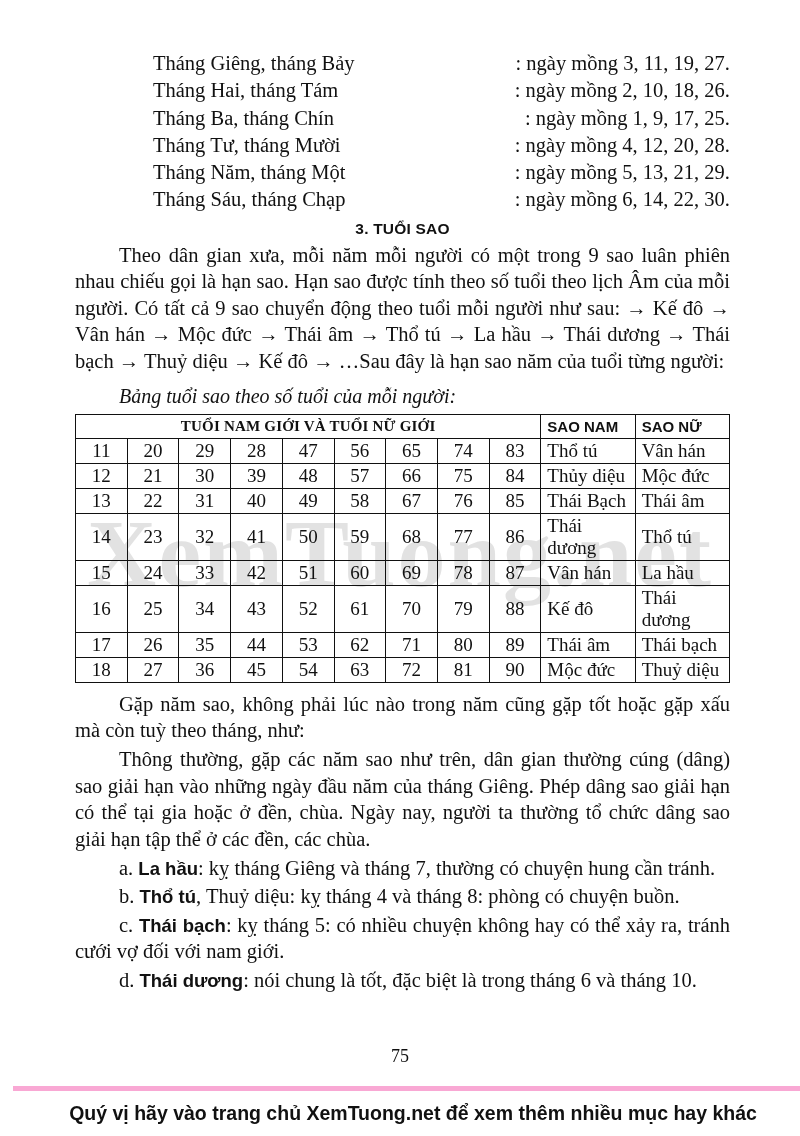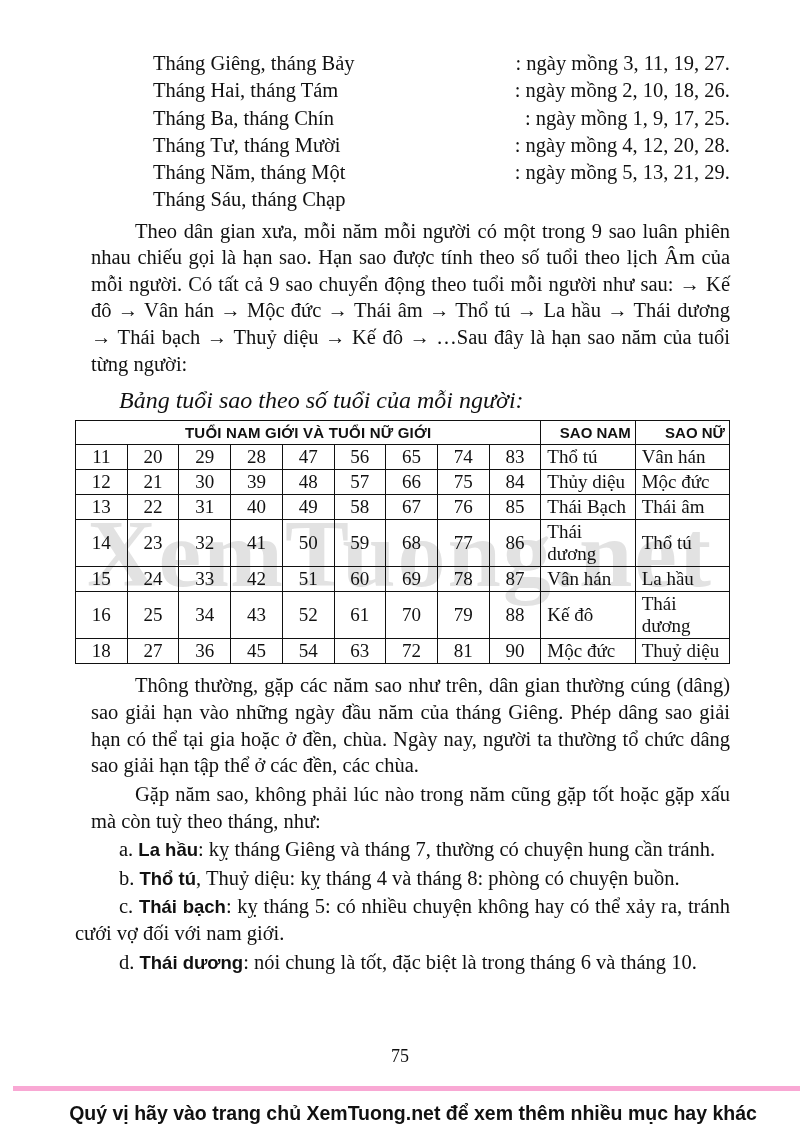--- a/index.html
+++ b/index.html
@@ -61,26 +61,26 @@
     text-align: center;
     font-family: "Liberation Sans", sans-serif;
     font-weight: bold;
     font-size: 15.5px;
     margin: 6px 0 4px 0;
     letter-spacing: 0.2px;
   }
   p.body-text {
     font-size: 20.5px;
     line-height: 1.30;
-    margin: 0 0 2px 16px;
+    margin: 0 0 2px 0;
     text-align: justify;
     text-indent: 44px;
   }
   .caption {
-    font-size: 24px;
+    font-size: 20px;
     font-style: italic;
     margin: 10px 0 6px 44px;
   }
   
   table.star-table {
     border-collapse: collapse;
     width: 100%;
     margin: 0 0 8px 0;
     font-size: 18.5px;
     position: relative;
@@ -88,30 +88,30 @@
   }
   table.star-table td, table.star-table th {
     border: 1px solid #111;
     padding: 1px 4px;
     height: 24px;
     box-sizing: border-box;
     background: transparent;
   }
   table.star-table th.head-span {
     text-align: center;
-    font-family: Liberation Sans, sans-serif;
+    font-family: Liberation Serif, serif;
     font-weight: bold;
     font-size: 15px;
     letter-spacing: 0.2px;
   }
   table.star-table th.head-cell {
     font-family: "Liberation Sans", sans-serif;
     font-weight: bold;
     font-size: 15px;
-    text-align: right;
+    text-align: left;
     padding-left: 6px;
   }
   table.star-table td.num {
     text-align: center;
     width: 7.4%;
     font-size: 19px;
   }
   table.star-table td.star {
     text-align: left;
     padding-left: 6px;
@@ -180,23 +180,25 @@
     <div class="month-row">
       <span class="month-label">Tháng Tư, tháng Mười</span>
       <span class="month-days">: ngày mồng 4, 12, 20, 28.</span>
     </div>
     <div class="month-row">
       <span class="month-label">Tháng Năm, tháng Một</span>
       <span class="month-days">: ngày mồng 5, 13, 21, 29.</span>
     </div>
     <div class="month-row">
       <span class="month-label">Tháng Sáu, tháng Chạp</span>
+      <span class="month-days">: ngày mồng 6, 14, 22, 30.</span>
     </div>
   </div>
 
+  <div class="section-title">3. TUỔI SAO</div>
 
   <p class="body-text">Theo dân gian xưa, mỗi năm mỗi người có một trong 9 sao luân phiên nhau chiếu gọi là hạn sao. Hạn sao được tính theo số tuổi theo lịch Âm của mỗi người. Có tất cả 9 sao chuyển động theo tuổi mỗi người như sau: → Kế đô → Vân hán → Mộc đức → Thái âm → Thổ tú → La hầu → Thái dương → Thái bạch → Thuỷ diệu → Kế đô → …Sau đây là hạn sao năm của tuổi từng người:</p>
 
   <div class="caption">Bảng tuổi sao theo số tuổi của mỗi người:</div>
 
   <table class="star-table">
     <thead>
       <tr>
         <th class="head-span" colspan="9">TUỔI NAM GIỚI VÀ TUỔI NỮ GIỚI</th>
         <th class="head-cell">SAO NAM</th>
@@ -276,37 +278,50 @@
         <td class="num">43</td>
         <td class="num">52</td>
         <td class="num">61</td>
         <td class="num">70</td>
         <td class="num">79</td>
         <td class="num">88</td>
         <td class="star">Kế đô</td>
         <td class="star">Thái dương</td>
       </tr>
       <tr>
+        <td class="num">17</td>
+        <td class="num">26</td>
+        <td class="num">35</td>
+        <td class="num">44</td>
+        <td class="num">53</td>
+        <td class="num">62</td>
+        <td class="num">71</td>
+        <td class="num">80</td>
+        <td class="num">89</td>
+        <td class="star">Thái âm</td>
+        <td class="star">Thái bạch</td>
+      </tr>
+      <tr>
         <td class="num">18</td>
         <td class="num">27</td>
         <td class="num">36</td>
         <td class="num">45</td>
         <td class="num">54</td>
         <td class="num">63</td>
         <td class="num">72</td>
         <td class="num">81</td>
         <td class="num">90</td>
         <td class="star">Mộc đức</td>
         <td class="star">Thuỷ diệu</td>
       </tr>
     </tbody>
   </table>
 
+  <p class="body-text">Gặp năm sao, không phải lúc nào trong năm cũng gặp tốt hoặc gặp xấu mà còn tuỳ theo tháng, như:</p>
   <p class="body-text">Thông thường, gặp các năm sao như trên, dân gian thường cúng (dâng) sao giải hạn vào những ngày đầu năm của tháng Giêng. Phép dâng sao giải hạn có thể tại gia hoặc ở đền, chùa. Ngày nay, người ta thường tổ chức dâng sao giải hạn tập thể ở các đền, các chùa.</p>
-  <p class="body-text">Gặp năm sao, không phải lúc nào trong năm cũng gặp tốt hoặc gặp xấu mà còn tuỳ theo tháng, như:</p>
 
   <p class="lettered">
     <span>a. </span><b>La hầu</b><span>: kỵ tháng Giêng và tháng 7, thường có chuyện hung cần tránh.</span>
   </p>
 
   <p class="lettered">
     <span>b. </span><b>Thổ tú</b><span>, Thuỷ diệu: kỵ tháng 4 và tháng 8: phòng có chuyện buồn.</span>
   </p>
 
   <p class="lettered">

